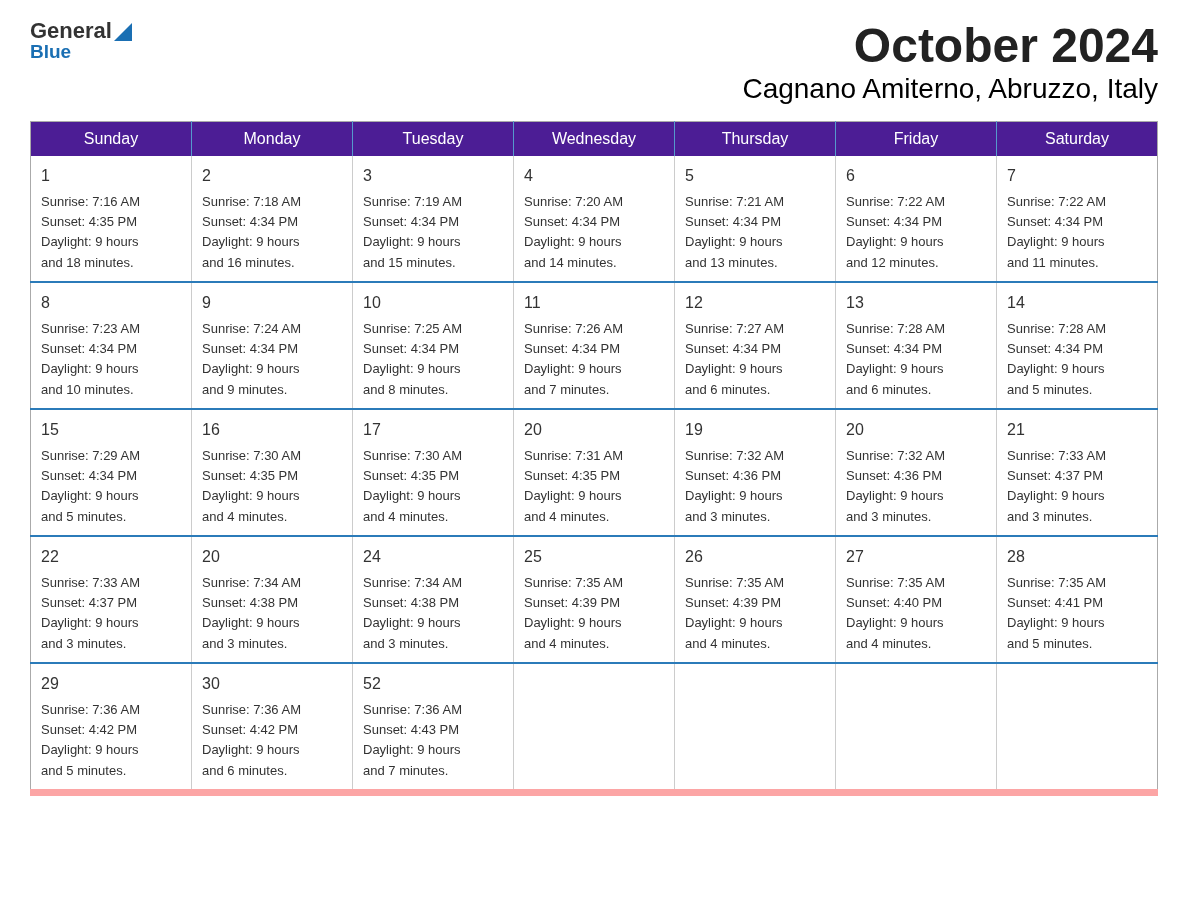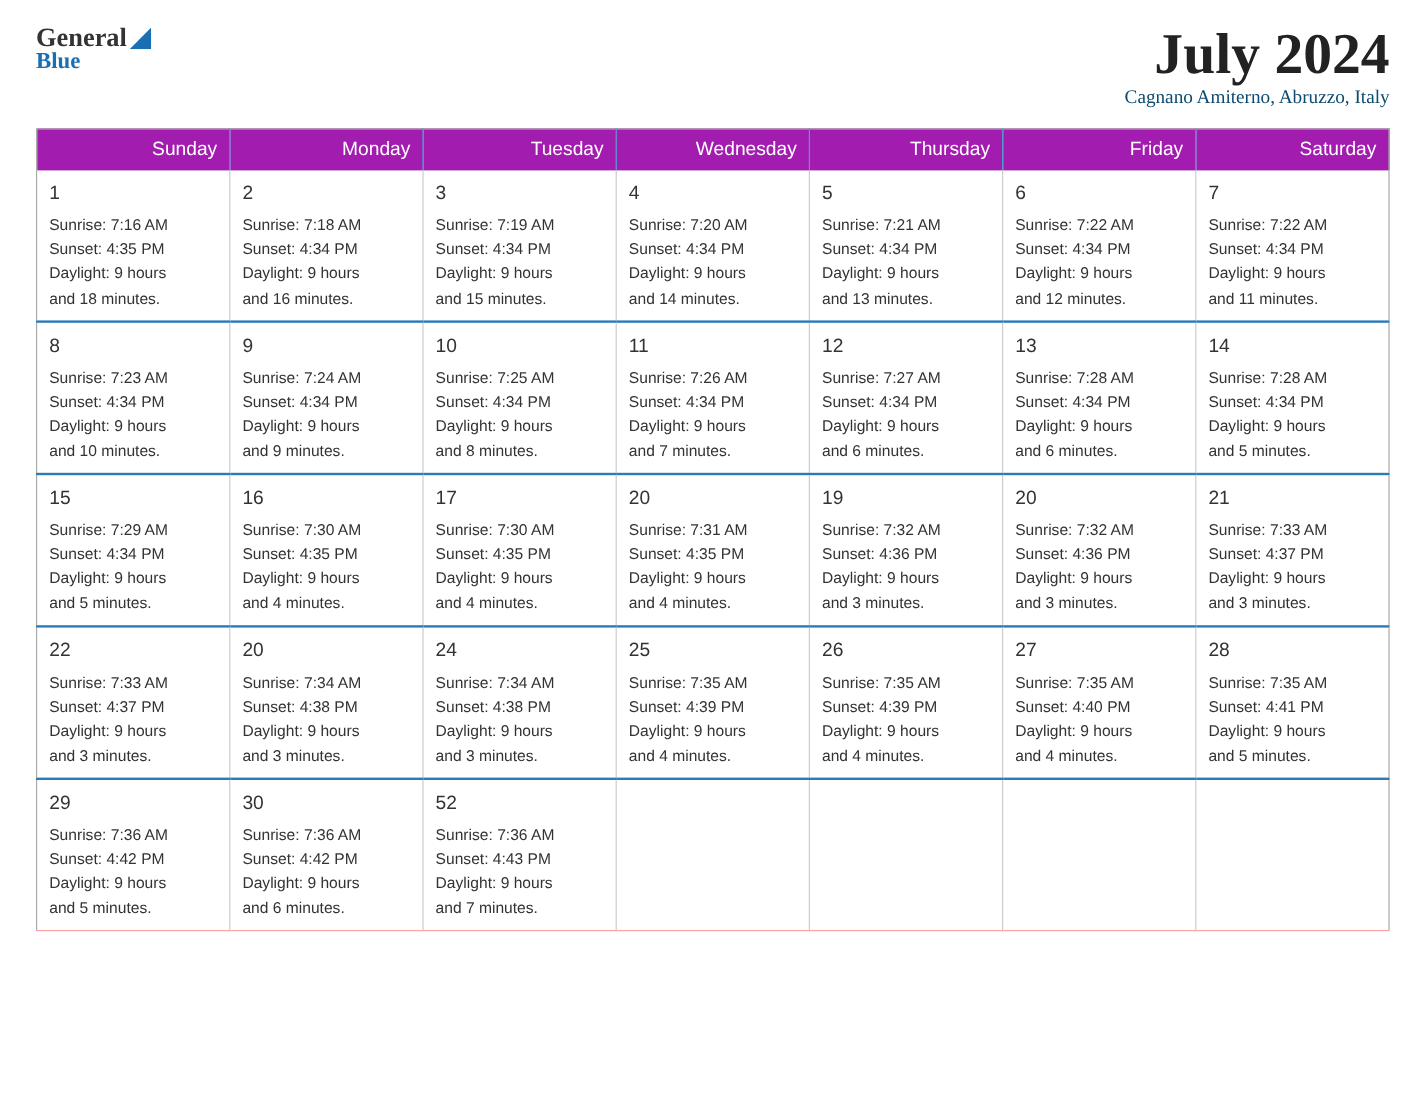--- a/index.html
+++ b/index.html
@@ -8,21 +8,20 @@
       background: #fff;
       padding: 20px 30px;
       width: 1188px;
       min-height: 918px;
     }
     .header {
       display: flex;
       justify-content: space-between;
       align-items: flex-start;
       margin-bottom: 16px;
-      font-family: Liberation Serif, serif;
     }
     .logo {
       display: flex;
       flex-direction: column;
       align-items: flex-start;
     }
     .logo-general {
       font-size: 22px;
       font-weight: bold;
       color: #333;
@@ -37,34 +36,34 @@
     .title-block {
       text-align: right;
     }
     .title-block h1 {
       font-size: 48px;
       font-weight: bold;
       color: #222;
       line-height: 1.1;
     }
     .title-block h2 {
-      font-size: 16px;
+      font-size: 28px;
       font-weight: normal;
-      color: #0c4a6e;
+      color: #000000;
     }
     .calendar {
       width: 100%;
       border-collapse: collapse;
       border: 1px solid #aaa;
     }
     .calendar thead tr th {
-      background-color: #a21caf;
+      background-color: #4c1d95;
       color: #fff;
       padding: 8px 10px;
-      text-align: right;
+      text-align: center;
       font-size: 16px;
       font-weight: normal;
       border-right: 1px solid #5599cc;
     }
     .calendar thead tr th:last-child {
       border-right: none;
       margin-left: 40px;
     }
     .calendar tbody tr td {
       vertical-align: top;
@@ -74,21 +73,21 @@
       width: calc(100% / 7);
       font-size: 13.5px;
       color: #333;
       line-height: 1.5;
       min-height: 100px;
     }
     .calendar tbody tr td:last-child {
       border-right: none;
     }
     .calendar tbody tr:last-child td {
-      border-bottom: 1px solid #fca5a5;
+      border-bottom: 7px solid #fca5a5;
     }
     .day-num {
       font-size: 16px;
       font-weight: normal;
       display: block;
       margin-bottom: 4px;
     }
     .day-info {
       font-size: 13px;
       color: #333;
@@ -105,21 +104,21 @@
   <div class="logo">
     <div style="display:flex;align-items:center;">
       <span class="logo-general">General</span>
       <svg width="18" height="18" viewBox="0 0 18 18" style="margin-left:2px;margin-top:2px;">
         <polygon points="0,18 18,0 18,18" fill="#1a6fb3"></polygon>
       </svg>
     </div>
     <span class="logo-blue">Blue</span>
   </div>
   <div class="title-block">
-    <h1>July 2024</h1>
+    <h1>October 2024</h1>
     <h2>Cagnano Amiterno, Abruzzo, Italy</h2>
   </div>
 </div>
 
 <table class="calendar">
   <thead>
     <tr>
       <th>Sunday</th>
       <th>Monday</th>
       <th>Tuesday</th>

